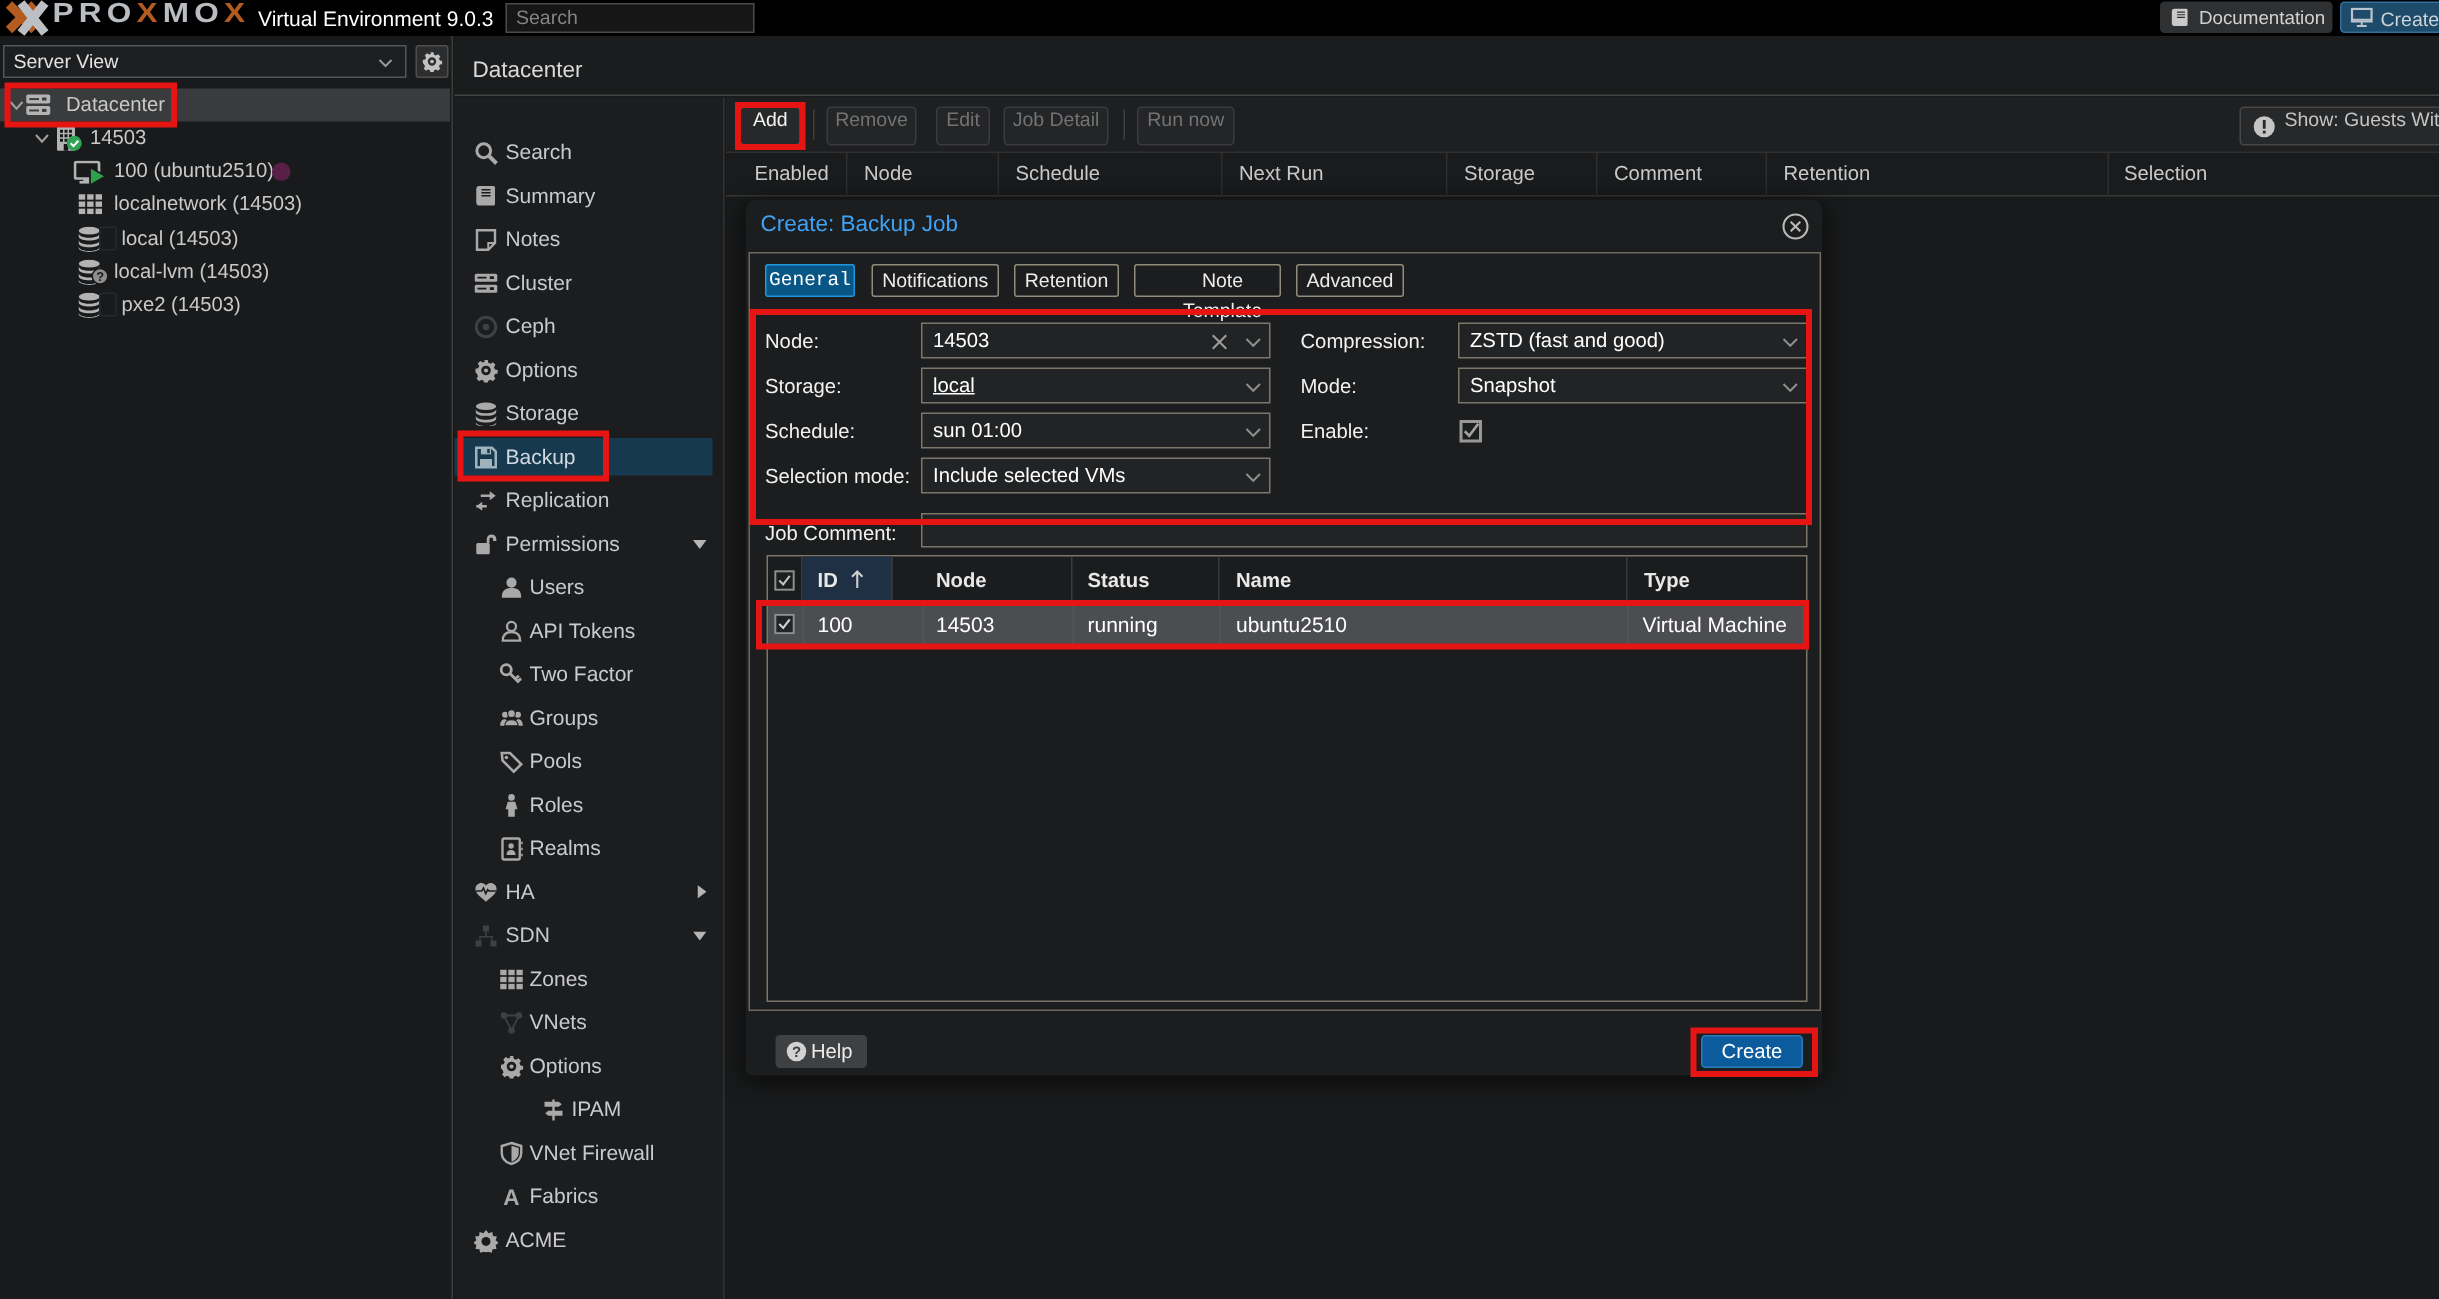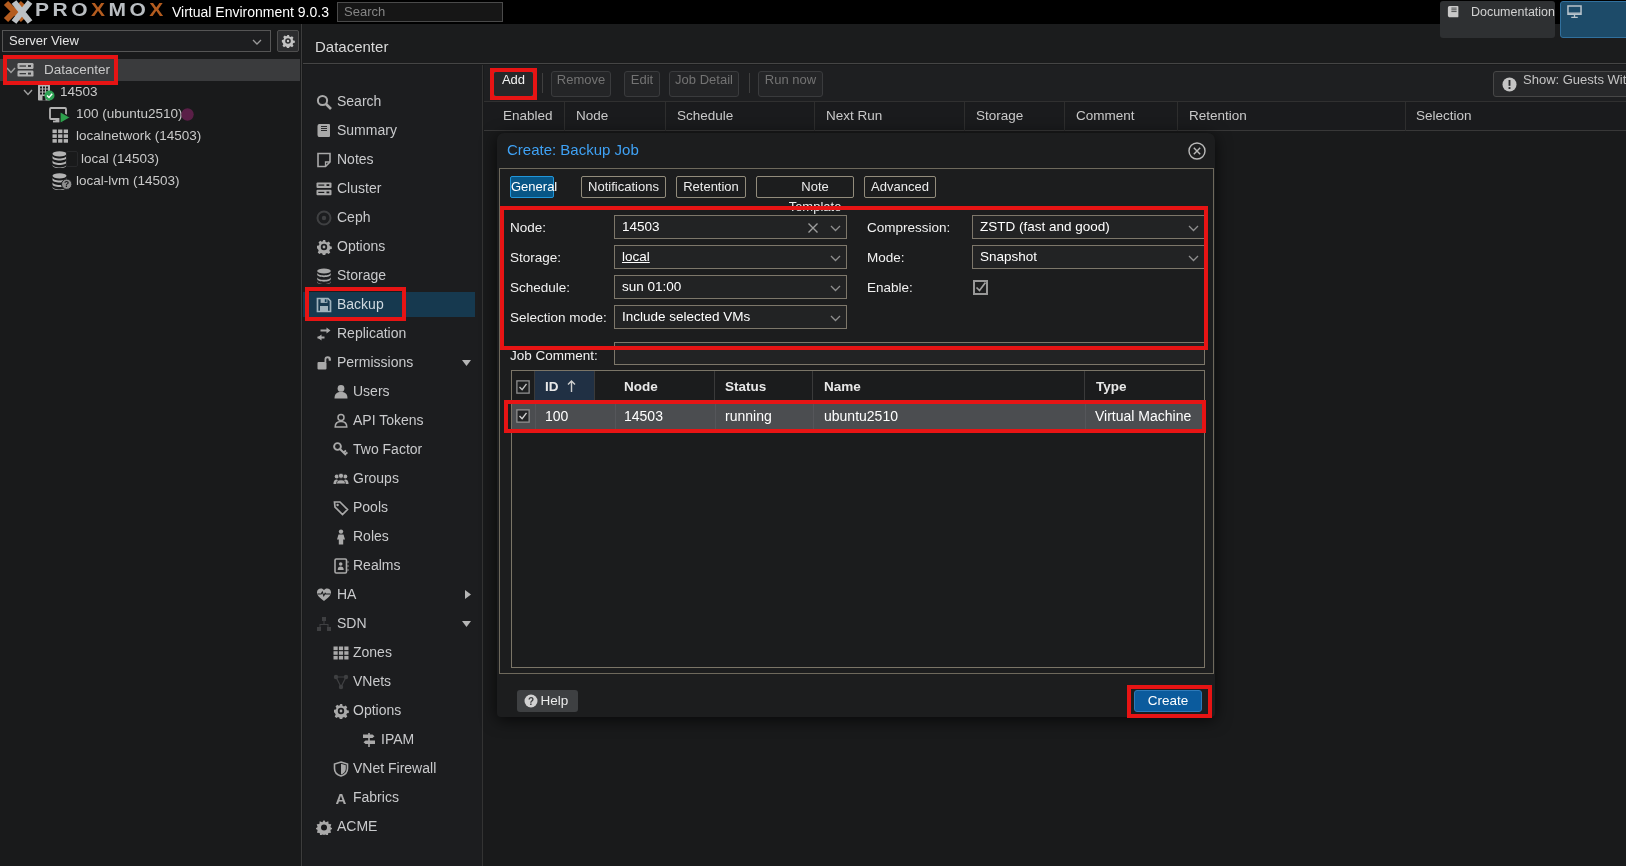--- a/index.html
+++ b/index.html
@@ -7,21 +7,21 @@
 body, div, span { font-family:"Liberation Sans", sans-serif; }
 #app { position:relative; width:1626px; height:866px; background:#191a1b; overflow:hidden; }
 .abs { position:absolute; }
 .red { position:absolute; border:4px solid #e71414; z-index:60; }
 svg { display:block; }
 
 
 #topbar { position:absolute; left:0; top:0; width:1626px; height:24px; background:#000; z-index:5; }
 #vetext { position:absolute; left:172px; top:4px; color:#fff; font-size:14px; }
 #topsearch { position:absolute; left:337px; top:2px; width:166px; height:20px; background:#161616; border:1px solid #4a4a4a; color:#858585; font-size:13px; line-height:18px; padding-left:6px; }
-.topbtn { position:absolute; top:1px; height:37px; white-space:nowrap; overflow:hidden; border-radius:3px; color:#d2d2d2; font-size:13px; line-height:22px;text-align:right; }
+.topbtn { position:absolute; top:1px; height:21px; white-space:nowrap; overflow:hidden; border-radius:3px; color:#d2d2d2; font-size:13px; line-height:22px; }
 
 
 #leftpanel { position:absolute; left:0; top:24px; width:302px; height:842px; background:#191a1b; border-right:1px solid #3c3c3c; z-index:1; }
 #serverview { position:absolute; left:2px; top:6px; width:269px; height:22px; background:#1d1e20; border:1px solid #555; color:#e4e4e4; font-size:13px; line-height:20px; padding-left:6px; }
 #gearbtn { position:absolute; left:277px; top:6px; width:22px; height:22px; background:#2c2d2f; border:1px solid #4e4e4e; border-radius:2px; }
 .trow { position:absolute; left:0; width:300px; height:22px; color:#c9c9c9; font-size:13.5px; line-height:22px; }
 .trow .ticon { position:absolute; top:3px; }
 .trow .tlabel { position:absolute; top:0; }
 
 
@@ -189,20 +189,32 @@
             <ellipse cx="7.5" cy="2.8" rx="7" ry="2.6"></ellipse>
             <path d="M0.5 4.5 c0 4 14 4 14 0 v2.2 c0 3.6 -14 3.6 -14 0 z"></path>
             <path d="M0.5 9 c0 4 14 4 14 0 v2.2 c0 3.6 -14 3.6 -14 0 z"></path>
             <path d="M0.5 13.4 c0 4 14 4 14 0 v1 c0 3.4 -14 3.4 -14 0 z"></path>
           </g>
           <circle cx="14.7" cy="11.2" r="5.2" fill="#8e8e8e" stroke="#17181a" stroke-width="1"></circle>
           <text x="14.7" y="14.2" text-anchor="middle" font-size="8.5" font-weight="bold" fill="#17181a" font-family="Liberation Sans">?</text>
         </svg>
       <span class="tlabel" style="left:76px;">local-lvm (14503)</span>
     </div>
+    <div class="trow" style="top:168px;">
+      <svg class="ticon" style="left:52px;" width="17" height="17" viewBox="0 0 17 17">
+          <g fill="#b3b3b3">
+            <ellipse cx="7.5" cy="2.8" rx="7" ry="2.6"></ellipse>
+            <path d="M0.5 4.5 c0 4 14 4 14 0 v2.2 c0 3.6 -14 3.6 -14 0 z"></path>
+            <path d="M0.5 9 c0 4 14 4 14 0 v2.2 c0 3.6 -14 3.6 -14 0 z"></path>
+            <path d="M0.5 13.4 c0 4 14 4 14 0 v1 c0 3.4 -14 3.4 -14 0 z"></path>
+          </g>
+        </svg>
+      <div class="abs" style="left:66px;top:3px;width:12px;height:16px;border:1px solid #27282a;border-radius:2px;"></div>
+        <span class="tlabel" style="left:81px;">pxe2 (14503)</span>
+    </div>
   </div>
   <div id="cheader">
       <span>Datacenter</span>
     </div>
   <div id="menu">
     <div class="mitem" style="top:22px;">
         <svg class="micon" viewBox="0 0 16 16">
           <circle cx="6.5" cy="6.5" r="4.6" fill="none" stroke="#a9a9a9" stroke-width="2"></circle>
           <path d="M10 10 L15 15" stroke="#a9a9a9" stroke-width="2.6"></path>
         </svg>
@@ -456,21 +468,21 @@
       <div class="gcol" style="left:922px;width:220px;border-right:none;"><span style="padding-left:10px;">Selection</span></div>
     </div>
   </div>
   <div id="dialog">
     <div id="dtitle">Create: Backup Job</div>
     <svg id="dclose" viewBox="0 0 18 18">
         <circle cx="9" cy="9" r="8" fill="none" stroke="#b9b9b9" stroke-width="1.4"></circle>
         <path d="M5.8 5.8 L12.2 12.2 M12.2 5.8 L5.8 12.2" stroke="#b9b9b9" stroke-width="1.4"></path>
       </svg>
     <div id="dbody">
-      <div class="tab active" style="left:10px;width:44px;">General</div>
+      <div class="tab active" style="left:10px;width:60px;font-family:Liberation Mono, monospace;">General</div>
       <div class="tab off" style="left:81px;width:85px;">Notifications</div>
       <div class="tab off" style="left:176px;width:70px;">Retention</div>
       <div class="tab off" style="left:256px;width:98px;padding-left:20px;">Note Template</div>
       <div class="tab off" style="left:364px;width:72px;">Advanced</div>
 
       <div class="flabel" style="left:10px;top:51px;">Node:</div>
       <div class="field" style="left:114px;top:46px;width:233px;"><span class="fv">14503</span>
         <svg class="abs" style="left:192px;top:6px;" width="12" height="12" viewBox="0 0 12 12">
             <path d="M1.5 1.5 L10.5 10.5 M10.5 1.5 L1.5 10.5" stroke="#9e9e9e" stroke-width="1.4"></path>
           </svg>

